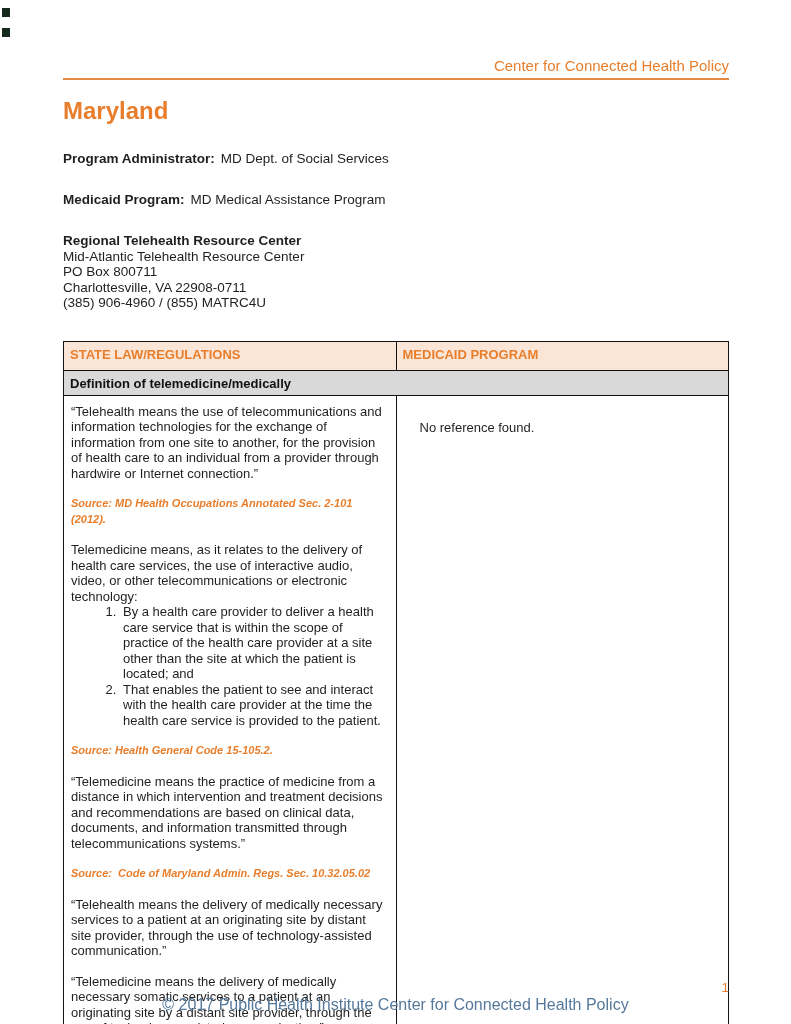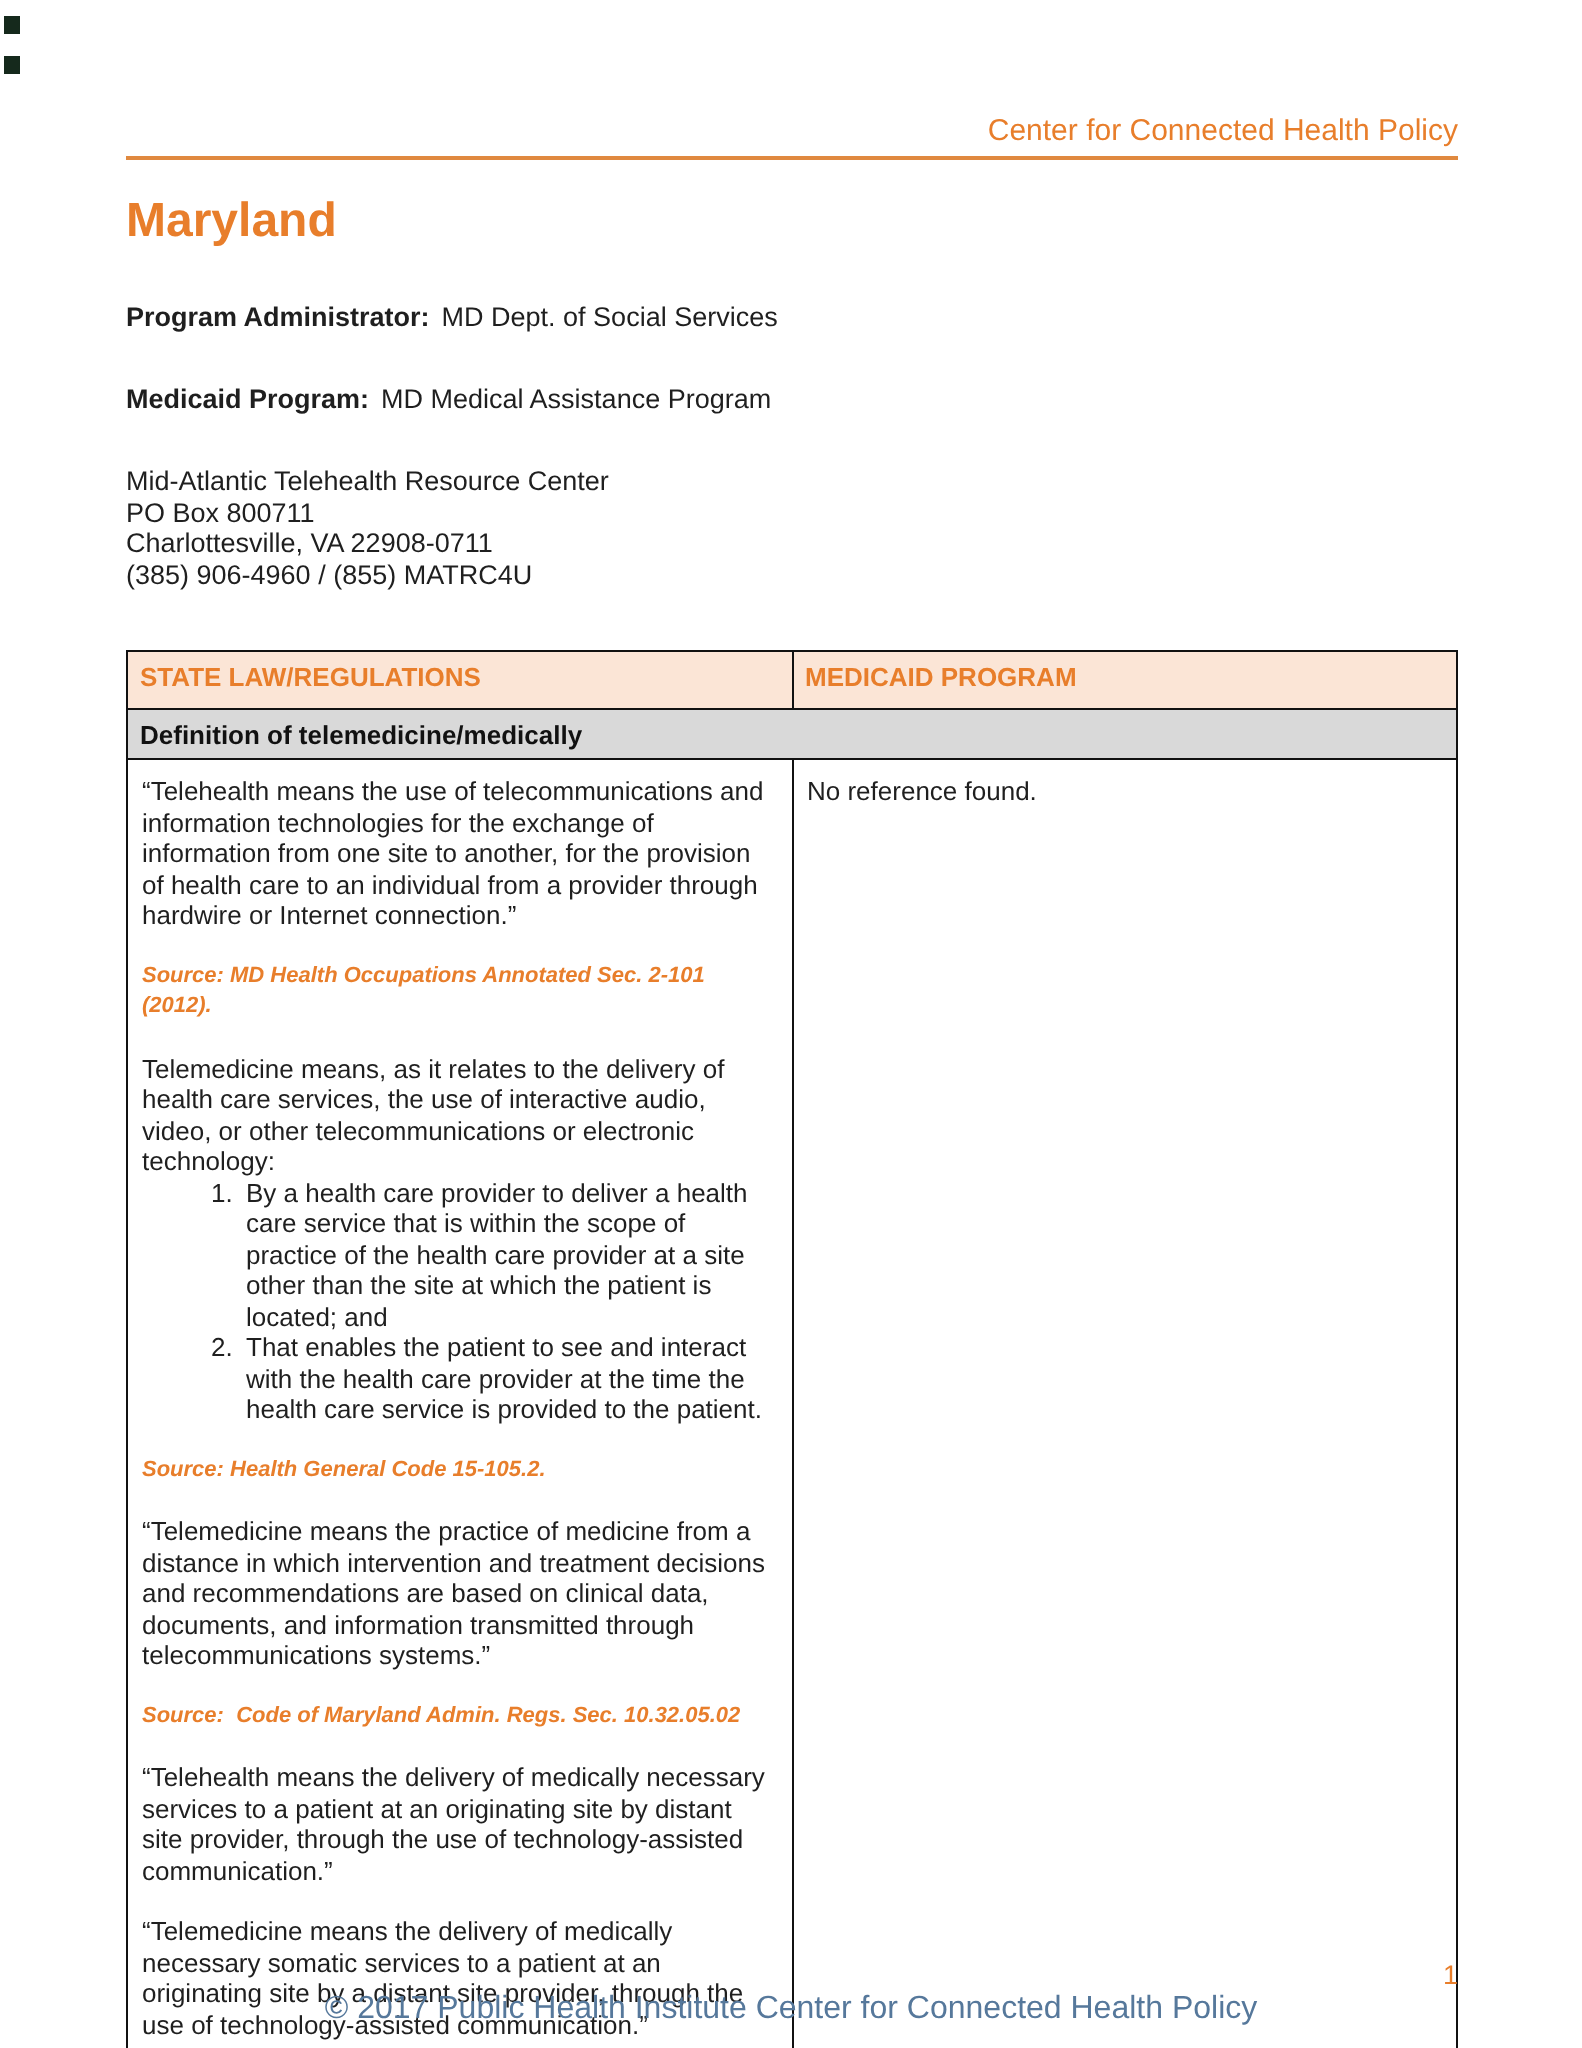--- a/index.html
+++ b/index.html
@@ -86,21 +86,21 @@
   .cell-para.flush { margin-bottom:0; }
   .num-list { margin:0 0 15px 0; padding-left:49px; }
   .num-list li { padding-left:3px; margin:0; }
   .source {
     margin:0 0 15px 0;
     color:var(--accent, #E87E2B);
     font-weight:bold;
     font-style:italic;
     font-size:11px;
   }
-  .no-ref { margin:0; }
+  .no-ref { margin:16px; }
 
   .page-number {
     position:absolute;
     right:62px; top:980px;
     color:var(--accent, #E87E2B);
     font-size:13.5px;
   }
   .copyright {
     position:absolute;
     left:0; top:996px; width:791px;
@@ -122,20 +122,21 @@
     <div class="brand">Center for Connected Health Policy</div>
     <div class="header-rule"></div>
 
     <h1 class="page-title">Maryland</h1>
 
     <p class="info-line"><span class="lbl">Program Administrator:</span><span class="val">MD Dept. of Social Services</span></p>
 
     <p class="info-line"><span class="lbl">Medicaid Program:</span><span class="val">MD Medical Assistance Program</span></p>
 
     <div class="trc-block">
+      <div class="trc-heading">Regional Telehealth Resource Center</div>
       <div class="trc-line">Mid-Atlantic Telehealth Resource Center</div>
       <div class="trc-line">PO Box 800711</div>
       <div class="trc-line">Charlottesville, VA 22908-0711</div>
       <div class="trc-line">(385) 906-4960 / (855) MATRC4U</div>
     </div>
 
     <table class="policy-table">
       <tbody>
         <tr class="head-row">
           <td>STATE LAW/REGULATIONS</td>

